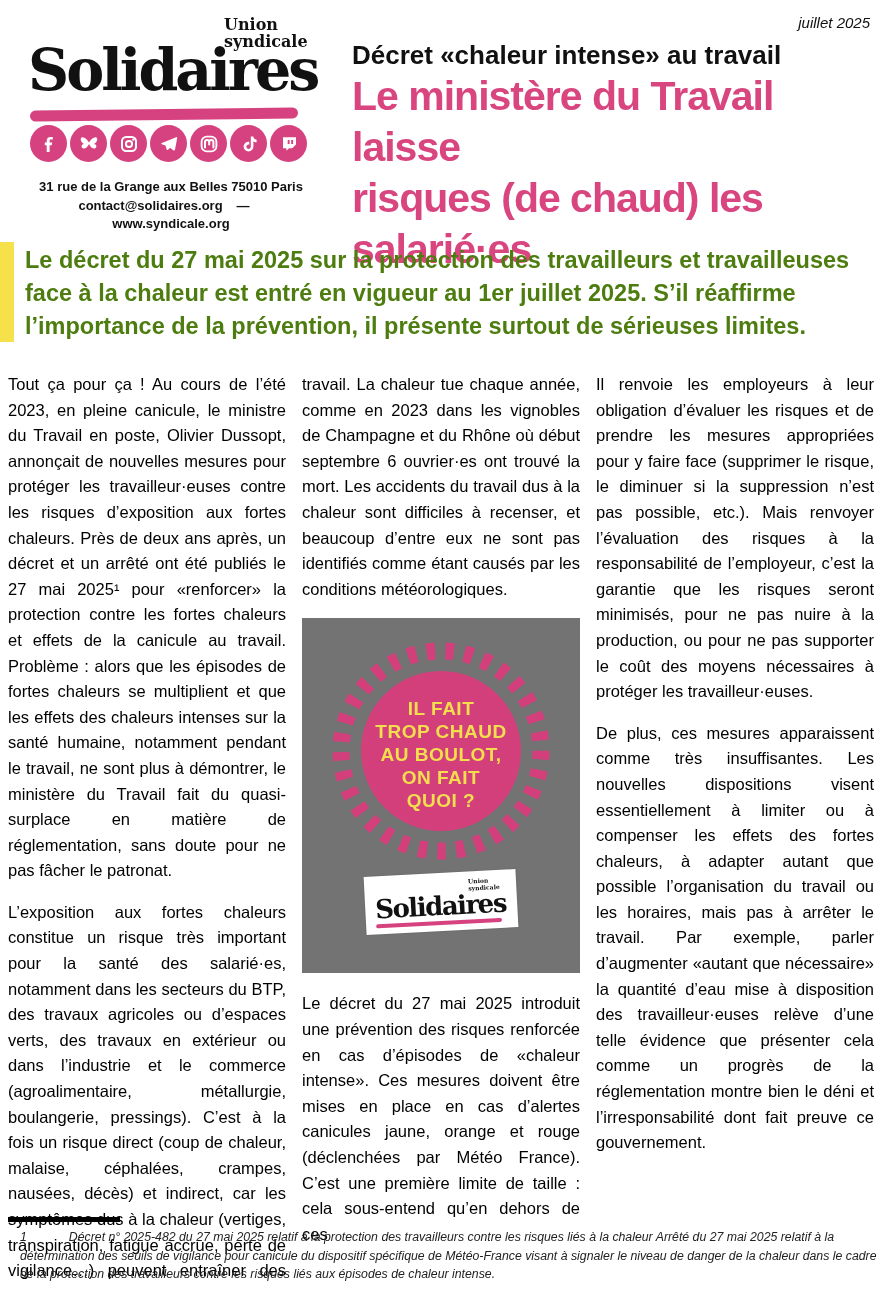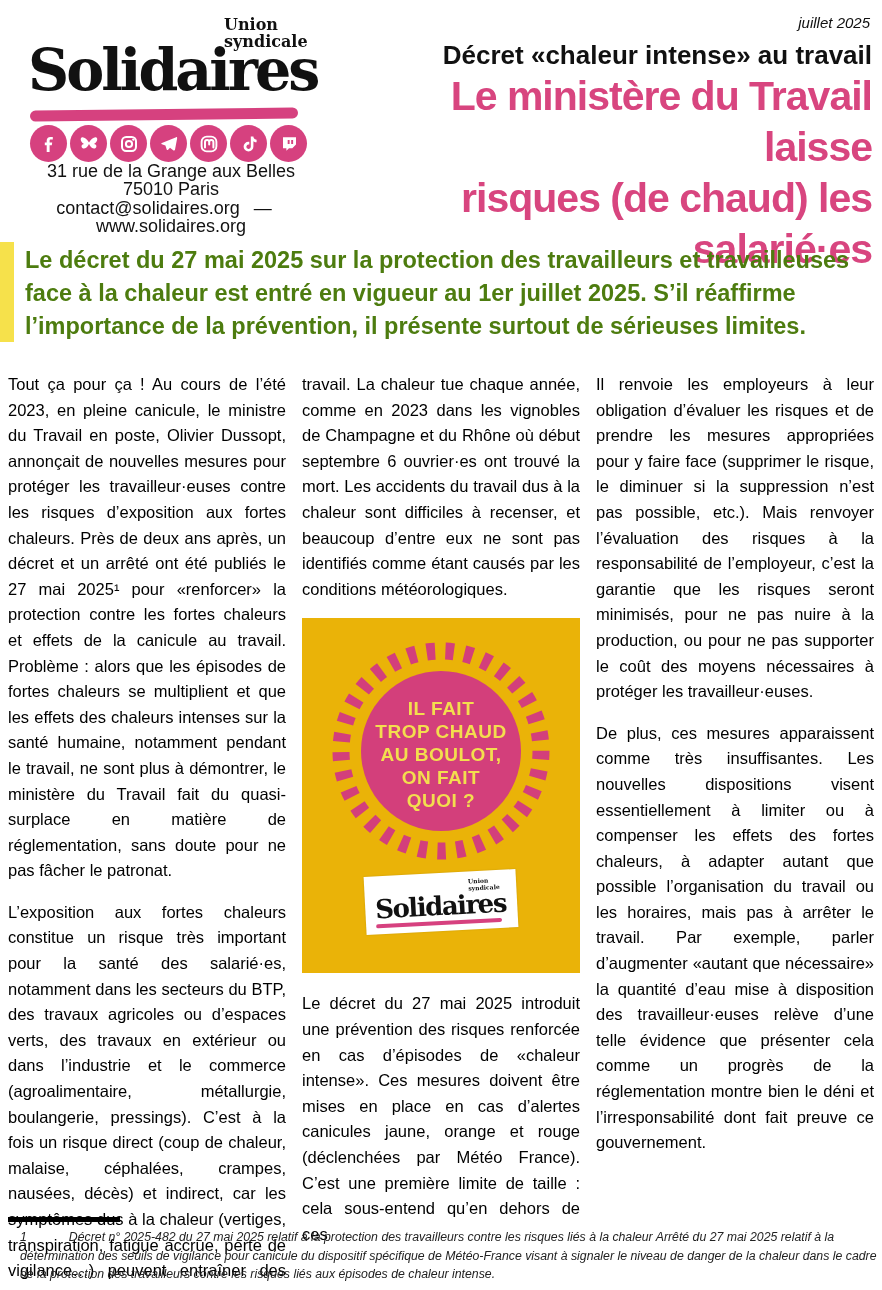--- a/index.html
+++ b/index.html
@@ -44,29 +44,29 @@
     display:flex;gap:3px;
   }
   .social-circle{
     width:37px;height:37px;border-radius:50%;
     background:var(--pink);
     display:flex;align-items:center;justify-content:center;
     cursor:pointer;
   }
   .social-circle svg{width:24px;height:24px;display:block;}
   .address-block{
-    position:absolute;left:0;top:148px;width:286px;
-    text-align:center;font-weight:normal;font-size:18px;line-height:18px;color:#111;
+    position:absolute;left:0;top:164px;width:286px;
+    text-align:center;font-weight:bold;font-size:13px;line-height:18px;color:#111;
   }
   .contact-line{margin-top:1px;}
   .contact-line .sep{padding:0 14px;}
   
   .headline{
     position:absolute;left:352px;top:40px;width:520px;
-    text-align:right;
+    text-align:left;
   }
   .kicker{
     font-weight:bold;font-size:26px;letter-spacing:0px;color:#111;
     font-family:"Liberation Sans",sans-serif;
   }
   .main-title{
     margin-top:0;color:var(--pink-title);
     font-weight:bold;font-size:41px;line-height:51px;letter-spacing:-1px;
   }
   
@@ -83,21 +83,21 @@
     position:absolute;left:8px;top:372px;width:866px;
     display:grid;grid-template-columns:1fr 1fr 1fr;column-gap:16px;
   }
   .col p{
     font-size:16.5px;line-height:25.6px;
     text-align:justify;color:#000000;
     margin-bottom:16px;
   }
   
   .poster{
-    width:100%;height:355px;background:#eab308;
+    width:100%;height:355px;background:#737373;
     position:relative;margin:2px 0 18px 0;
   }
   .sun-svg{position:absolute;left:50%;top:16px;transform:translateX(-50%);}
   .sun-text{
     font-family:"Liberation Sans",sans-serif;
     font-weight:bold;font-size:19px;letter-spacing:0.5px;
     fill:#f3de4e;text-anchor:middle;
   }
   .poster-logo-card{
     position:absolute;left:50%;bottom:42px;transform:translateX(-50%) rotate(-3deg);
@@ -182,21 +182,21 @@
             <path fill="#fff" d="M6 5.2v11h3.4v2.6l2.6-2.6h3.3L19 12.6V5.2H6z"></path>
             <rect x="10.7" y="8" width="1.9" height="4" fill="#d6417f"></rect>
             <rect x="14.2" y="8" width="1.9" height="4" fill="#d6417f"></rect>
           </svg>
       </span>
     </div>
 
     <div class="address-block">
       <div>31 rue de la Grange aux Belles 75010 Paris</div>
       <div class="contact-line">
-        <span>contact@solidaires.org</span><span class="sep">—</span><span>www.solidaires.org</span>
+        <span>contact@solidaires.org</span><span class="sep">—</span><span>www.syndicale.org</span>
       </div>
     </div>
   </div>
 
   <div class="headline">
     <div class="kicker">Décret «chaleur intense» au travail</div>
     <div class="main-title">
       <div>Le ministère du Travail laisse</div>
       <div>risques (de chaud) les salarié·es</div>
     </div>

